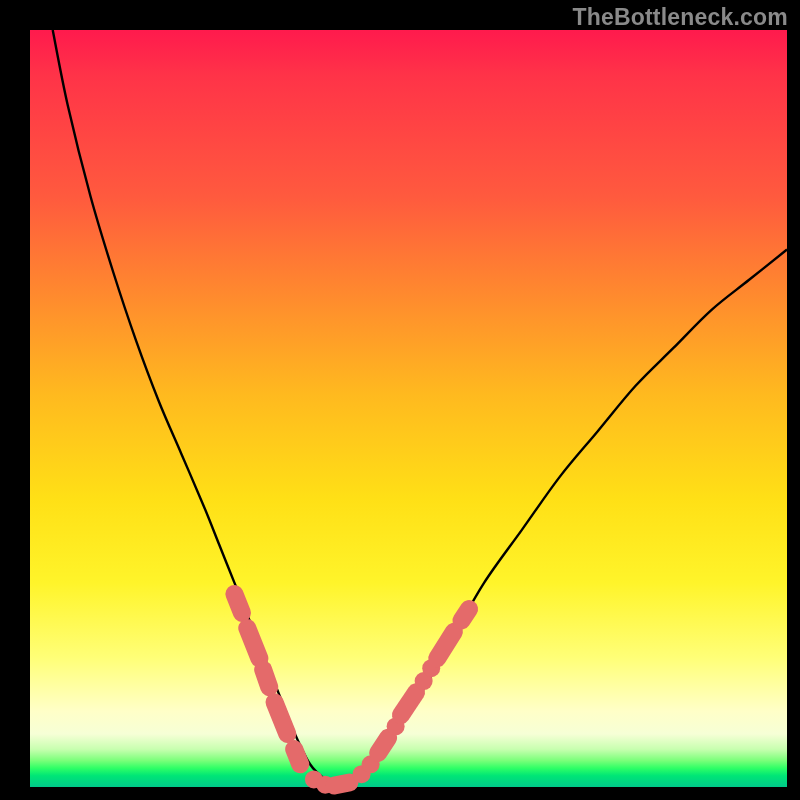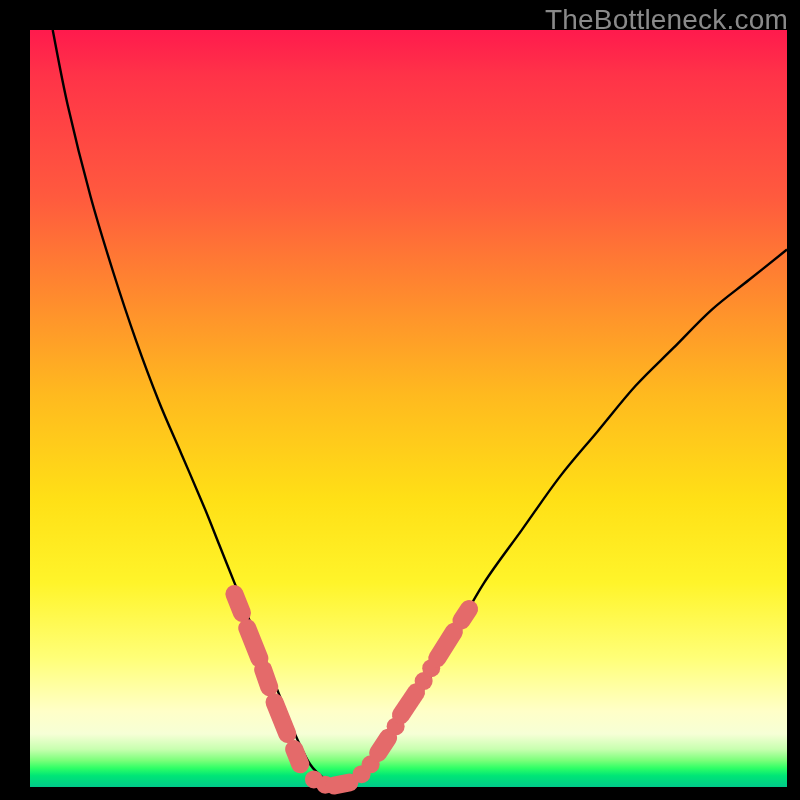--- a/index.html
+++ b/index.html
@@ -43,23 +43,23 @@
       #2fff66 97.5%,
       #00e676 98.5%,
       #00c98a 100%
     );
   }
   .watermark {
     position: absolute;
     top: 4px;
     right: 12px;
     color: #8a8a8a;
-    font-size: 28px;
+    font-size: 23px;
     letter-spacing: 0.2px;
-    font-weight: 400;
+    font-weight: 700;
     user-select: none;
   }
   svg.curve {
     position: absolute;
     left: 0;
     top: 0;
     width: 757px;
     height: 757px;
     overflow: visible;
   }

